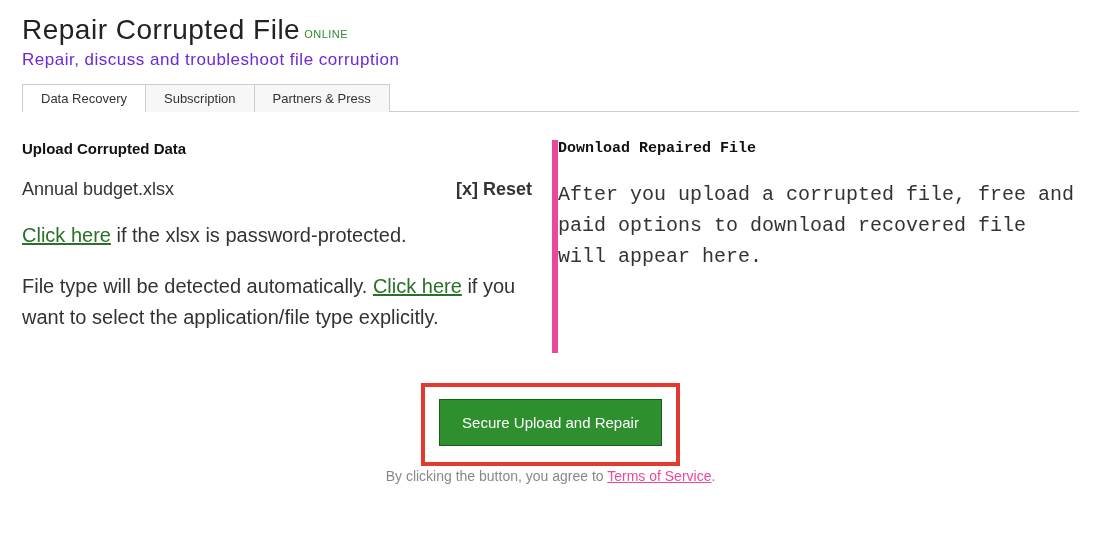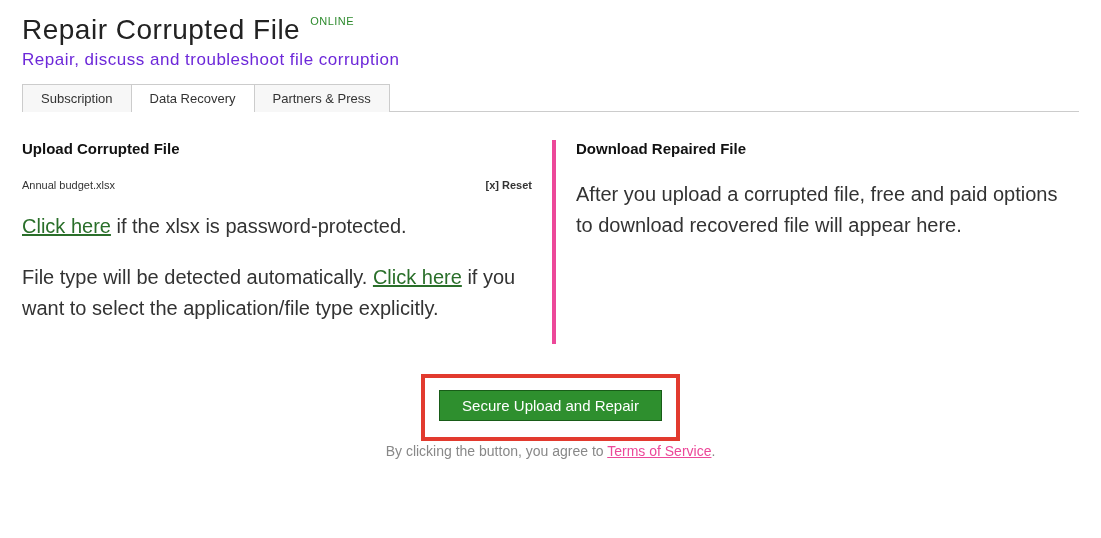--- a/index.html
+++ b/index.html
@@ -4,21 +4,21 @@
 <style>
   * { box-sizing: border-box; }
   body {
     margin: 0;
     padding: 10px 22px;
     font-family: Verdana, Geneva, sans-serif;
     color: #333;
     background: #fff;
     width: 1101px;
   }
-  .title-row { display: flex; align-items: center; gap: 10px; }
+  .title-row { display: flex; align-items: flex-end; gap: 4px; }
   h1 {
     font-size: 28px;
     font-weight: 400;
     letter-spacing: 0.5px;
     margin: 4px 0 2px 0;
     color: #222;
   }
   .online-badge {
     font-size: 11px;
     color: #2e8b2e;
@@ -62,33 +62,33 @@
   .columns {
     display: flex;
     margin-top: 28px;
   }
   .col-left {
     width: 530px;
     padding-right: 20px;
   }
   .col-right {
     flex: 1;
-    padding-left: 20px;
-    border-left: 4px solid #ec4899;
+    border-left: 6px solid #ec4899;
+    font-family: Liberation Mono, monospace;
   }
   h2 {
     font-size: 15px;
     font-weight: 700;
     margin: 0 0 22px 0;
     color: #111;
   }
   .file-row {
     display: flex;
     justify-content: space-between;
-    font-size: 11px;
+    font-size: 18px;
     margin-bottom: 20px;
   }
   .reset { white-space: nowrap; cursor: pointer; font-weight: bold; }
   .body-text {
     font-size: 20px;
     line-height: 1.55;
     margin: 0 0 20px 0;
     color: #333;
   }
   a.ul {
@@ -107,49 +107,49 @@
   }
   .highlight-box {
     display: inline-block;
     border: 4px solid #e23a2e;
     padding: 12px 14px 16px 14px;
   }
   .upload-btn {
     background: #2e8f2e;
     color: #fff;
     border: 1px solid #185c18;
-    padding: 6px 22px;
+    padding: 14px 22px;
     font-size: 15px;
     font-family: inherit;
     cursor: pointer;
   }
   .agree-text {
     font-size: 14px;
     color: #888;
     margin-top: 2px;
   }
 </style>
 </head>
 <body>
 
 <div class="title-row">
   <h1>Repair Corrupted File</h1>
   <span class="online-badge">ONLINE</span>
 </div>
 <div class="subtitle">Repair, discuss and troubleshoot file corruption</div>
 
 <div class="tabs">
+  <div class="tab active">Data Recovery</div>
   <div class="tab">Subscription</div>
-  <div class="tab active">Data Recovery</div>
   <div class="tab">Partners &amp; Press</div>
 </div>
 
 <div class="columns">
   <div class="col-left">
-    <h2>Upload Corrupted File</h2>
+    <h2>Upload Corrupted Data</h2>
 
     <div class="file-row">
       <span>Annual budget.xlsx</span>
       <span class="reset">[x] Reset</span>
     </div>
 
     <p class="body-text">
       <a class="ul">Click here</a><span> if the xlsx is password-protected.</span>
     </p>
 

